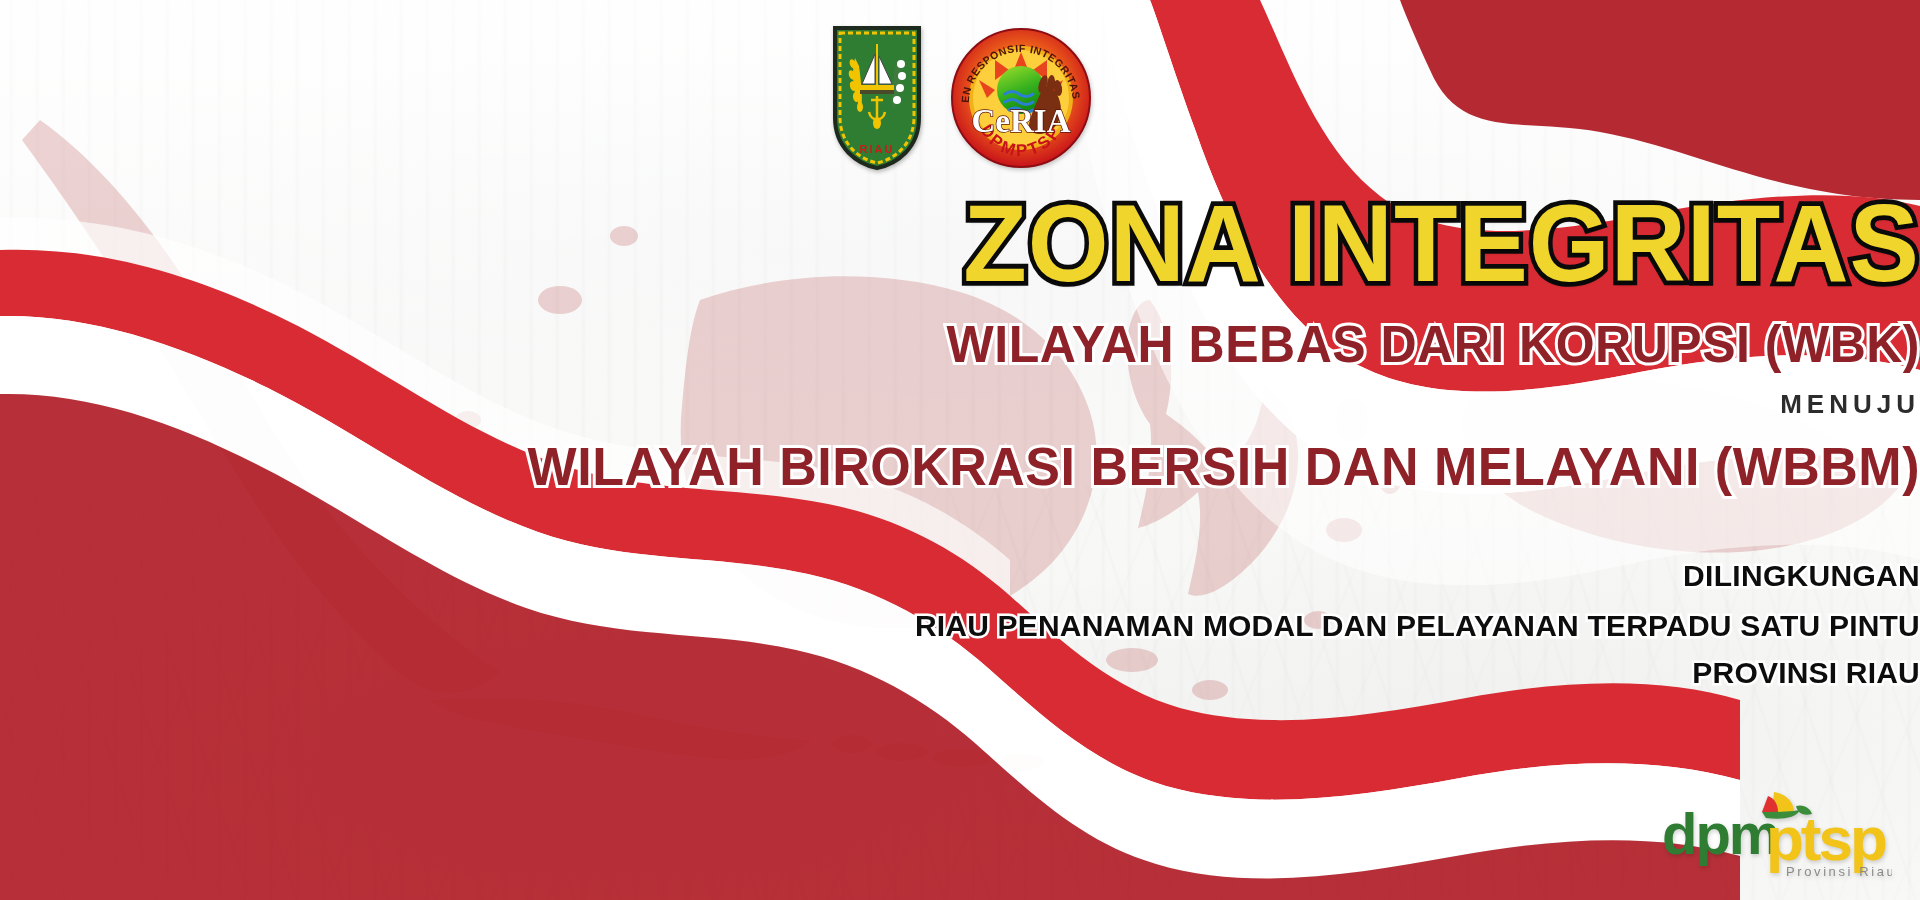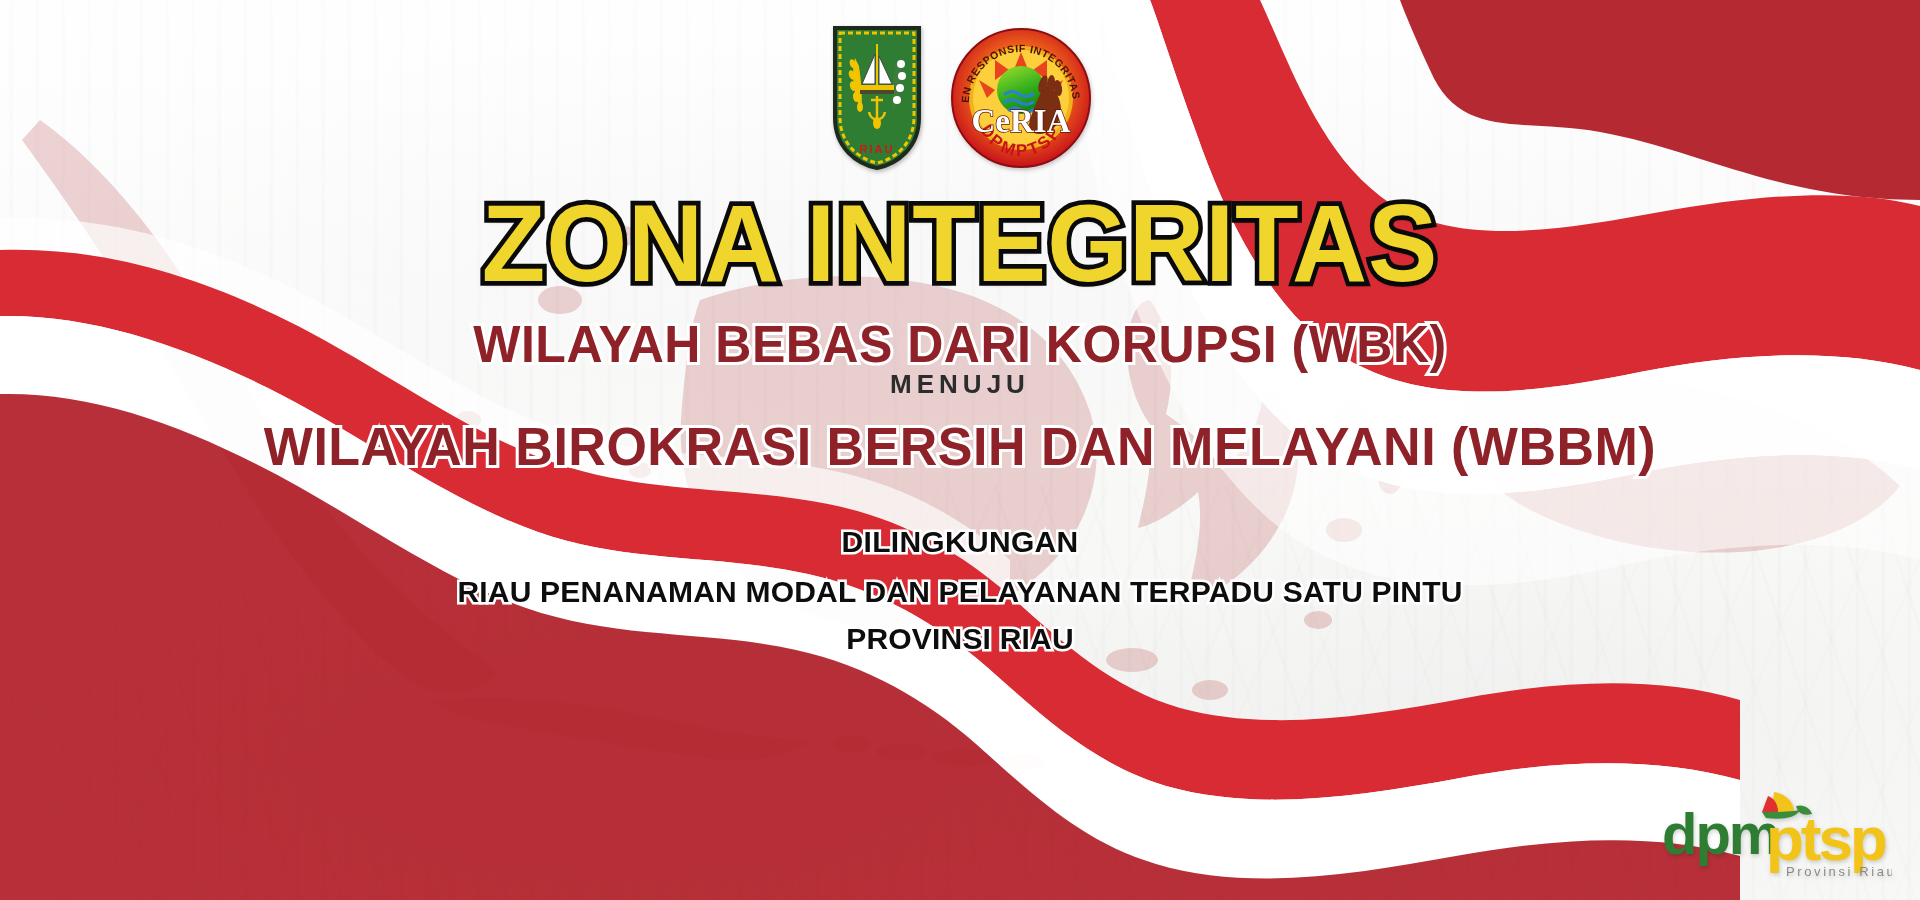--- a/index.html
+++ b/index.html
@@ -72,21 +72,21 @@
     display:flex; justify-content:center; align-items:flex-start; gap:26px;
     z-index:6;
   }
 
   .crest { width:96px; height:150px; filter:drop-shadow(1px 2px 2px rgba(0,0,0,.28)); }
   .ceria { width:140px; height:140px; margin-top:6px; filter:drop-shadow(1px 2px 2px rgba(0,0,0,.22)); }
 
   
   .content {
     position:absolute; left:0; right:0; top:190px;
-    text-align:center; z-index:5;
+    text-align:right; z-index:5;
   }
 
   .t-zona {
     font-size:104px; line-height:1.02;
     font-weight:900; letter-spacing:1px;
     color:#EFD52C;
     -webkit-text-stroke:9px #0b0b0b;
     paint-order:stroke fill;
     text-shadow:0 4px 3px rgba(0,0,0,.30);
     font-family:"Liberation Sans", sans-serif;
@@ -97,36 +97,37 @@
     margin-top:22px;
     font-size:50px; line-height:1.05;
     font-weight:900; letter-spacing:.5px;
     color:#8E2228;
     -webkit-text-stroke:6px #ffffff;
     paint-order:stroke fill;
     transform:scaleY(1.04);
   }
 
   .t-menuju {
+    margin-top:20px;
     font-size:26px; line-height:1;
     font-weight:900; letter-spacing:5px;
     color:#2c2c2c;
   }
 
   .t-wbbm {
     margin-top:22px;
     font-size:52px; line-height:1.05;
     font-weight:900; letter-spacing:.5px;
     color:#8E2228;
     -webkit-text-stroke:6px #ffffff;
     paint-order:stroke fill;
     transform:scaleY(1.04);
   }
 
-  .t-bottom { margin-top:50px; }
+  .t-bottom { margin-top:64px; }
   .t-dilingkungan {
     font-size:30px; line-height:1.25;
     font-weight:900; letter-spacing:.3px;
     color:#0d0d0d;
     -webkit-text-stroke:5px #ffffff;
     paint-order:stroke fill;
   }
   .t-dinas {
     margin-top:12px;
     font-size:30px; line-height:1.25;

